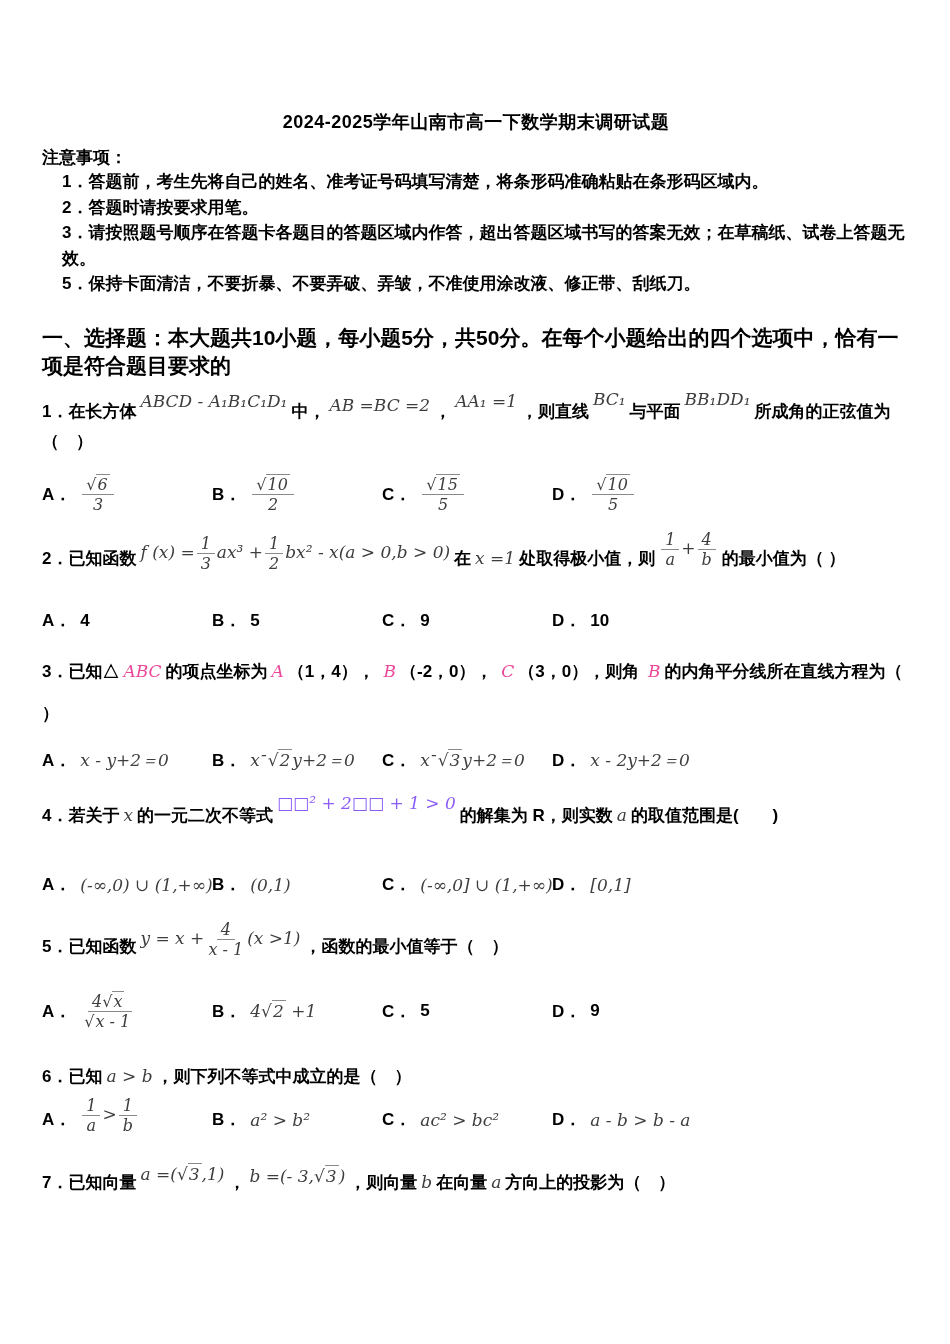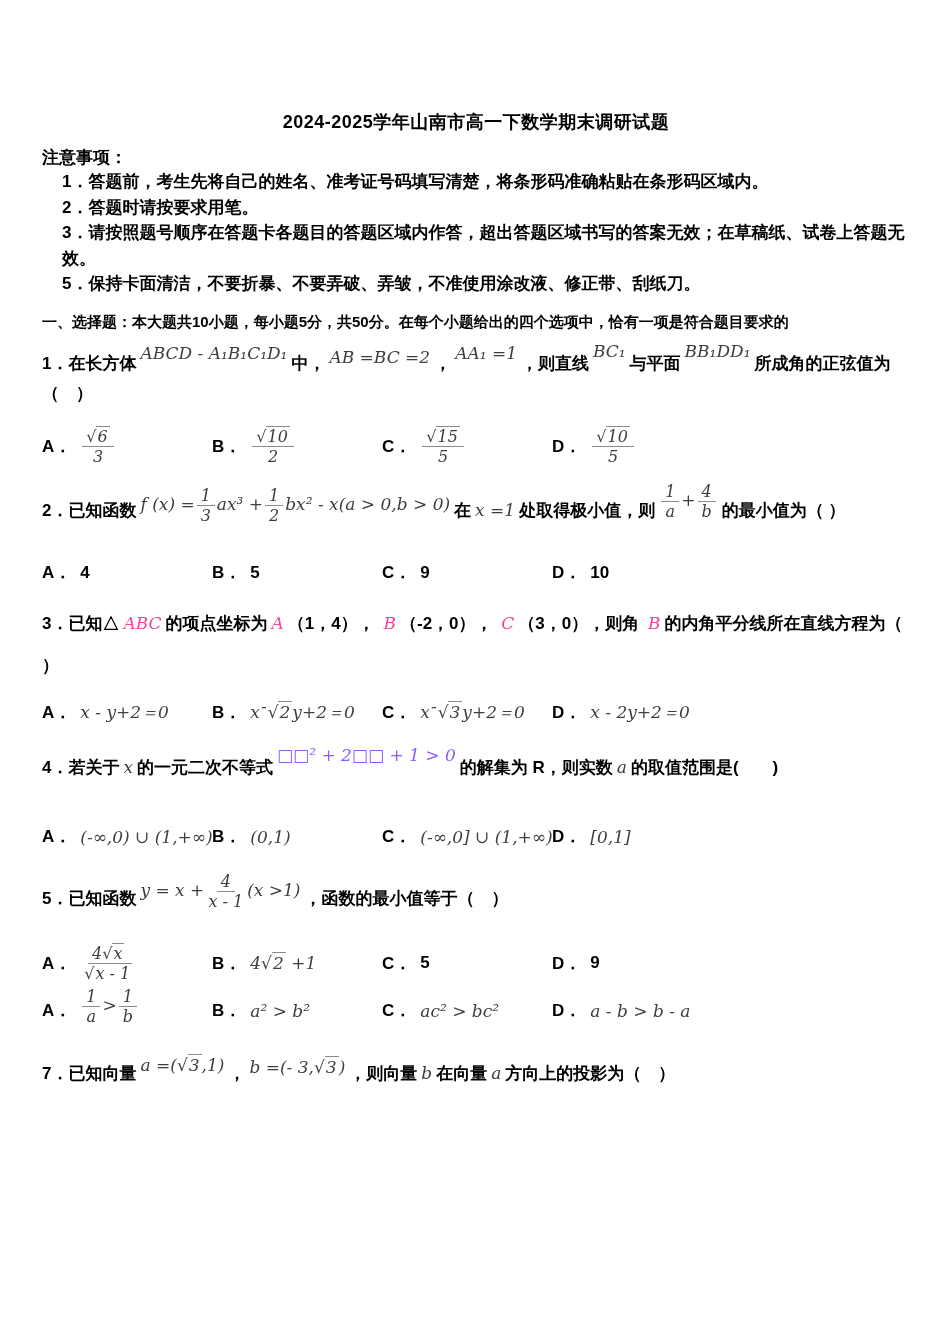--- a/index.html
+++ b/index.html
@@ -2,21 +2,21 @@
 <html><head>
 <meta charset="utf-8">
 <style>
   html,body{margin:0;padding:0;background:#fff;}
   body{width:950px;height:1344px;position:relative;overflow:hidden;
        font-family:"Liberation Sans",sans-serif;color:#000;}
   .paper{padding:110px 40px 0 42px;}
   .title{text-align:center;font-size:18px;font-weight:800;letter-spacing:.5px;}
   .notes-heading{margin-top:12px;font-size:17px;font-weight:700;}
   .note{font-size:17px;font-weight:700;line-height:25.5px;margin-left:20px;}
-  .section{margin-top:16px;font-size:15px;font-weight:700;}
+  .section{margin-top:27px;font-size:21px;font-weight:700;}
   .stem{font-size:17px;font-weight:700;line-height:30px;margin-right:-30px;}
   .zh{font-weight:700;}
   .m{font-family:"DejaVu Serif",serif;font-style:italic;font-weight:400;
      color:#3d3d3d;font-size:17px;margin:0 4px;white-space:nowrap;}
   .bm{font-weight:400;color:#ec4899;}
   .ghost{color:#8b5cf6;}
   .up4{position:relative;top:-4px;}
   .up6{position:relative;top:-6px;}
   .up8{position:relative;top:-8px;}
   .up10{position:relative;top:-10px;margin-top:38px;}
@@ -192,20 +192,23 @@
     <div class="opt">
         <span class="olabel">C．</span>
         <span class="obold">5</span>
       </div>
     <div class="opt">
         <span class="olabel">D．</span>
         <span class="obold">9</span>
       </div>
   </div>
 
+  <div class="stem mt30">
+    <span class="zh">6．</span><span class="zh">已知</span><span class="m">a &gt; b</span><span class="zh">，则下列不等式中成立的是（　）</span>
+  </div>
   <div class="opts mt8">
     <div class="opt">
       <span class="olabel">A．</span>
       <span class="otext up4"><span class="frac">
             <span class="fn">1</span>
             <span class="fd">a</span>
           </span><span>&gt;</span><span class="frac">
             <span class="fn">1</span>
             <span class="fd">b</span>
           </span></span>

